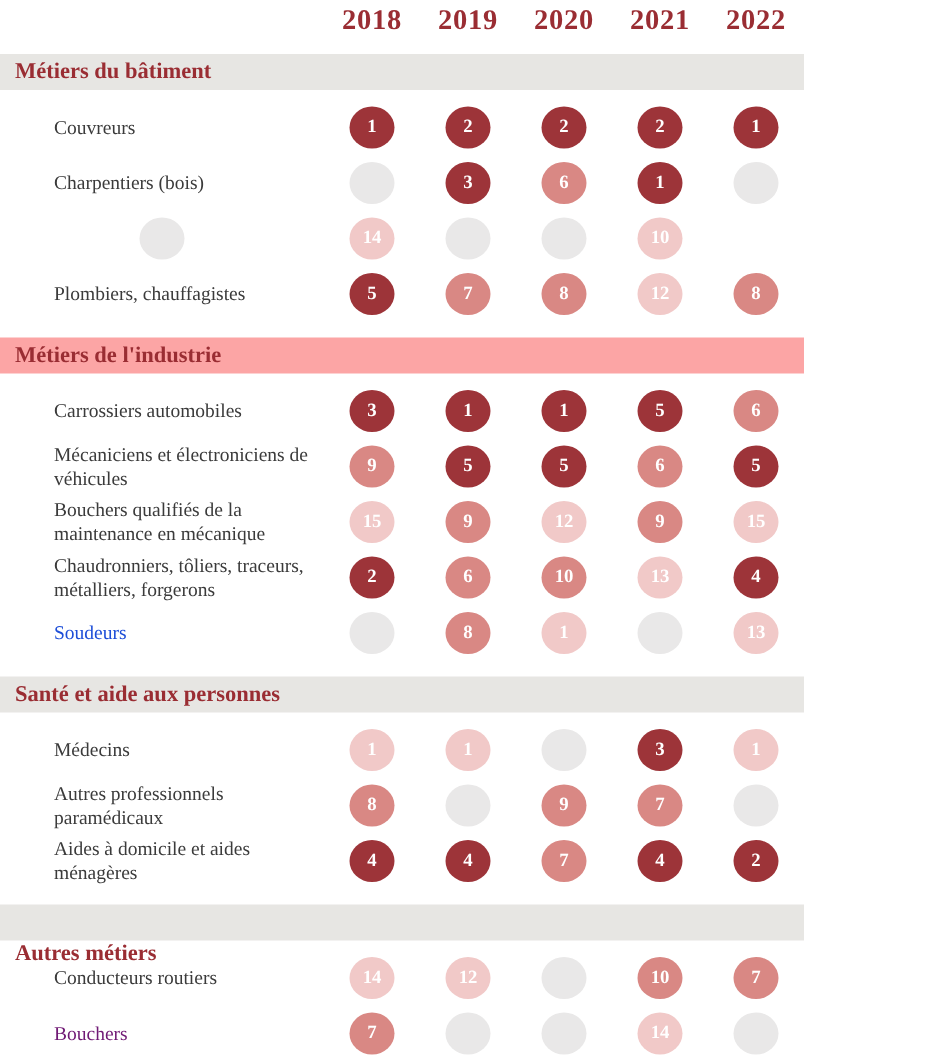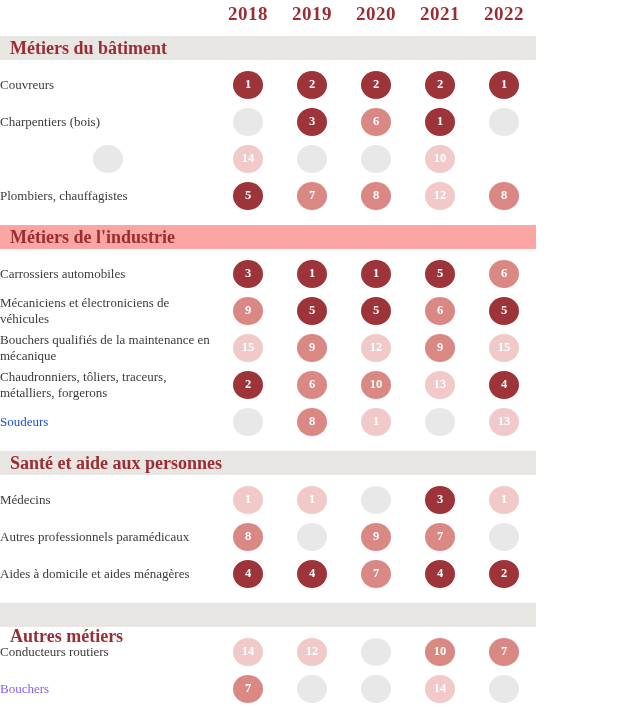--- a/index.html
+++ b/index.html
@@ -38,26 +38,27 @@
     background: #e7e6e3;
     height: 24px;
     display: flex;
     align-items: center;
     padding-left: 10px;
     margin-bottom: 6px;
   }
   .section-title {
     color: #9a2d33;
     font-weight: bold;
-    font-size: 18px;
+    font-size: 15px;
   }
   .prof-row {
     min-height: 37px;
   }
   .row-label {
+    padding-left: 36px;
     padding-right: 6px;
     font-size: 13px;
     color: #3b3b3b;
     line-height: 1.18;
   }
   .cell {
     display: flex;
     justify-content: center;
     align-items: center;
   }
@@ -333,21 +334,21 @@
             <span class="circle" style="background: rgb(233, 232, 232);"></span>
           </div>
           <div class="cell">
             <span class="circle" style="background: rgb(217, 136, 132); color: rgb(255, 255, 255);">10</span>
           </div>
           <div class="cell">
             <span class="circle" style="background: rgb(217, 136, 132); color: rgb(255, 255, 255);">7</span>
           </div>
         </div>
         <div class="grid-row prof-row">
-          <div class="row-label" style="color: #8b5cf6;">Bouchers</div>
+          <div class="row-label" style="color: #701a75;">Bouchers</div>
           <div class="cell">
             <span class="circle" style="background: rgb(217, 136, 132); color: rgb(255, 255, 255);">7</span>
           </div>
           <div class="cell">
             <span class="circle" style="background: rgb(233, 232, 232);"></span>
           </div>
           <div class="cell">
             <span class="circle" style="background: rgb(233, 232, 232);"></span>
           </div>
           <div class="cell">

